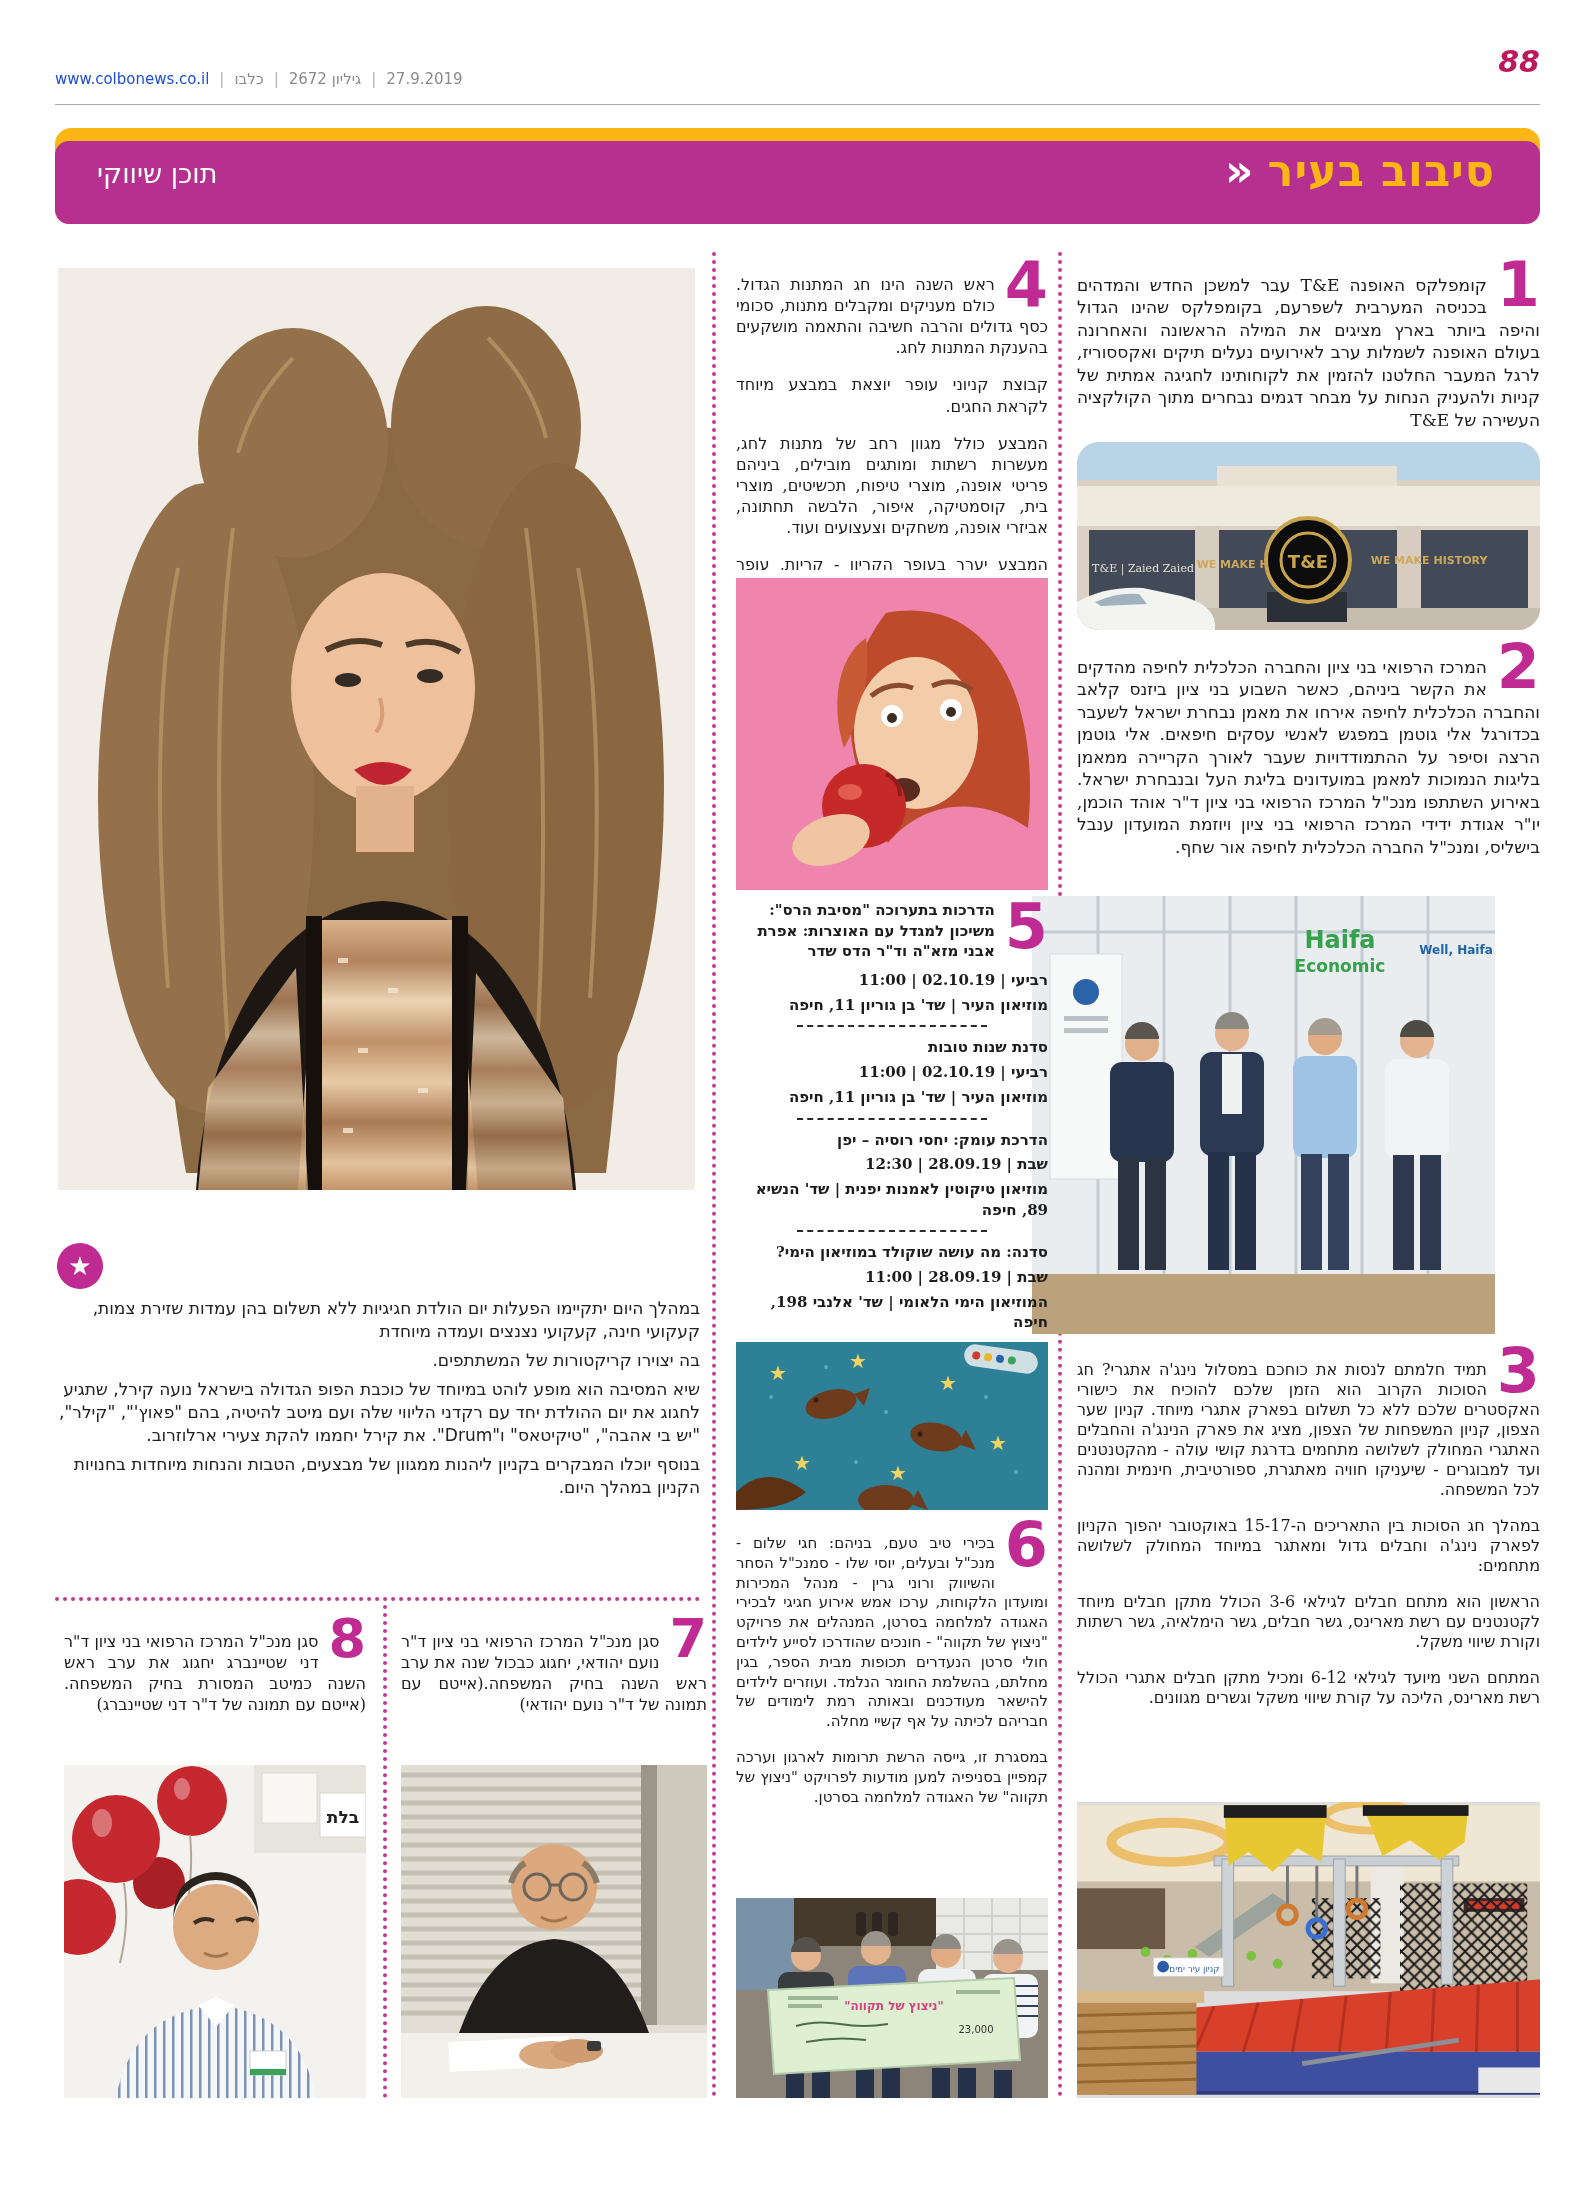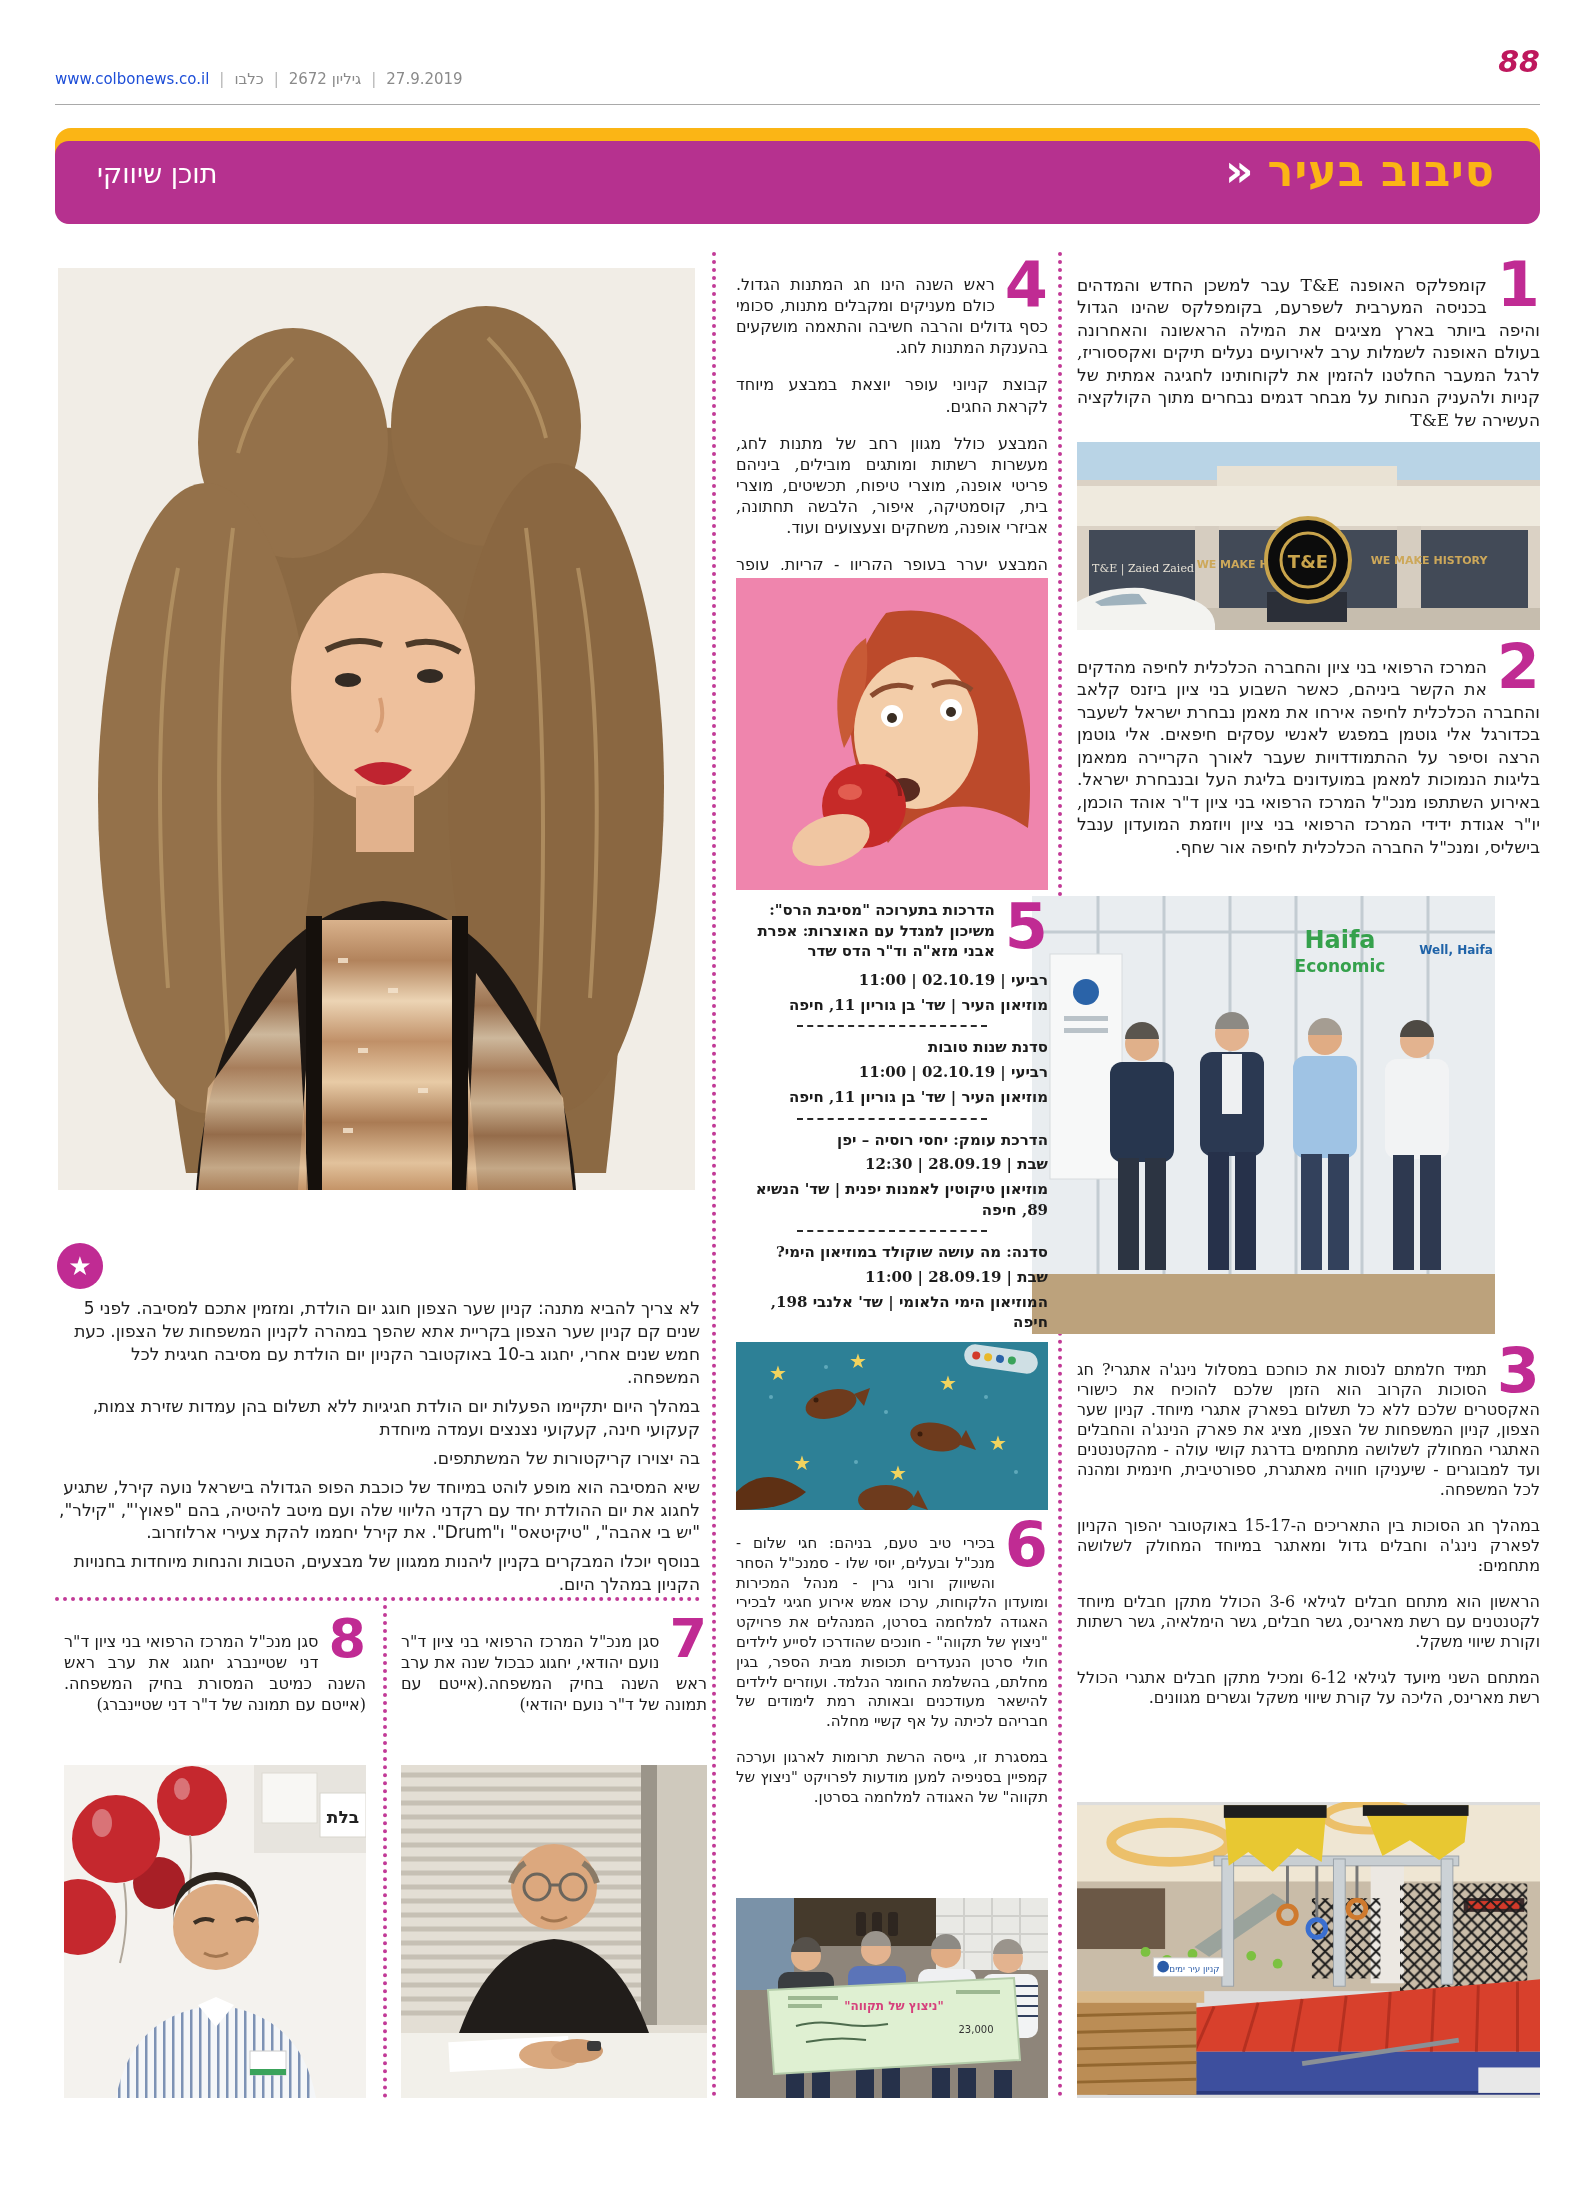--- a/index.html
+++ b/index.html
@@ -69,21 +69,21 @@
   <div class="vdots" style="left:712px;top:252px;height:1846px;"></div>
   <div class="vdots" style="left:1058px;top:252px;height:1846px;"></div>
   <div class="hdots" style="left:55px;top:1597px;width:645px;"></div>
   <div class="vdots" style="left:383px;top:1605px;height:493px;"></div>
 
   <div class="art" style="left:1077px;top:258px;width:463px;height:180px;">
     <span class="num">1</span>
     <p>קומפלקס האופנה T&amp;E עבר למשכן החדש והמדהים בכניסה המערבית לשפרעם, בקומפלקס שהינו הגדול והיפה ביותר בארץ מציגים את המילה הראשונה והאחרונה בעולם האופנה לשמלות ערב לאירועים נעלים תיקים ואקססוריז, לרגל המעבר החלטנו להזמין את לקוחותינו לחגיגה אמתית של קניות ולהעניק הנחות על מבחר דגמים נבחרים מתוך הקולקציה העשירה של T&amp;E</p>
   </div>
 
-  <div class="ph" style="left:1077px;top:442px;width:463px;height:188px;">
+  <div class="ph" style="left:1077px;top:442px;width:463px;height:188px;border-radius:22px;">
     <svg viewBox="0 0 463 188">
       <rect width="463" height="60" fill="#b9d4e6"></rect>
       <rect y="38" width="463" height="150" fill="#dbd2c5"></rect>
       <rect x="140" y="24" width="180" height="30" fill="#e9e2d4"></rect>
       <rect y="44" width="463" height="40" fill="#efeade"></rect>
       <rect x="12" y="88" width="439" height="78" fill="#424a57"></rect>
       <rect x="118" y="84" width="24" height="86" fill="#d6cdc0"></rect>
       <rect x="320" y="84" width="24" height="86" fill="#d6cdc0"></rect>
       <rect y="166" width="463" height="22" fill="#c6bdae"></rect>
       <rect x="190" y="150" width="80" height="30" fill="#2b2f38"></rect>
@@ -433,21 +433,20 @@
       <polygon points="150,820 238,700 250,922 140,922" fill="url(#sq)" opacity="0.85"></polygon>
       <polygon points="505,830 418,705 408,922 515,922" fill="url(#sq)" opacity="0.85"></polygon>
     </svg>
   </div>
 
   <div class="star-badge">
     <span>★</span>
   </div>
 
   <div class="art star-text" style="left:55px;top:1297px;width:645px;height:296px;">
-    <p>לא צריך להביא מתנה: קניון שער הצפון חוגג יום הולדת, ומזמין אתכם למסיבה. לפני 5 שנים קם קניון שער הצפון בקריית אתא שהפך במהרה לקניון המשפחות של הצפון. כעת חמש שנים אחרי, יחגוג ב-10 באוקטובר הקניון יום הולדת עם מסיבה חגיגית לכל המשפחה.</p>
     <p>במהלך היום יתקיימו הפעלות יום הולדת חגיגיות ללא תשלום בהן עמדות שזירת צמות, קעקועי חינה, קעקועי נצנצים ועמדה מיוחדת</p>
     <p>בה יצוירו קריקטורות של המשתתפים.</p>
     <p>שיא המסיבה הוא מופע לוהט במיוחד של כוכבת הפופ הגדולה בישראל נועה קירל, שתגיע לחגוג את יום ההולדת יחד עם רקדני הליווי שלה ועם מיטב להיטיה, בהם "פאוץ'", "קילר", "יש בי אהבה", "טיקיטאס" ו"Drum". את קירל יחממו להקת צעירי ארלוזרוב.</p>
     <p>בנוסף יוכלו המבקרים בקניון ליהנות ממגוון של מבצעים, הטבות והנחות מיוחדות בחנויות הקניון במהלך היום.</p>
   </div>
 
   <div class="art" style="left:401px;top:1615px;width:306px;height:145px;font-size:16px;">
     <span class="num" style="font-size:54px;line-height:48px;">7</span>
     <p>סגן מנכ"ל המרכז הרפואי בני ציון ד"ר נועם יהודאי, יחגוג כבכול שנה את ערב ראש השנה בחיק המשפחה.(אייטם עם תמונה של ד"ר נועם יהודאי)</p>
   </div>

